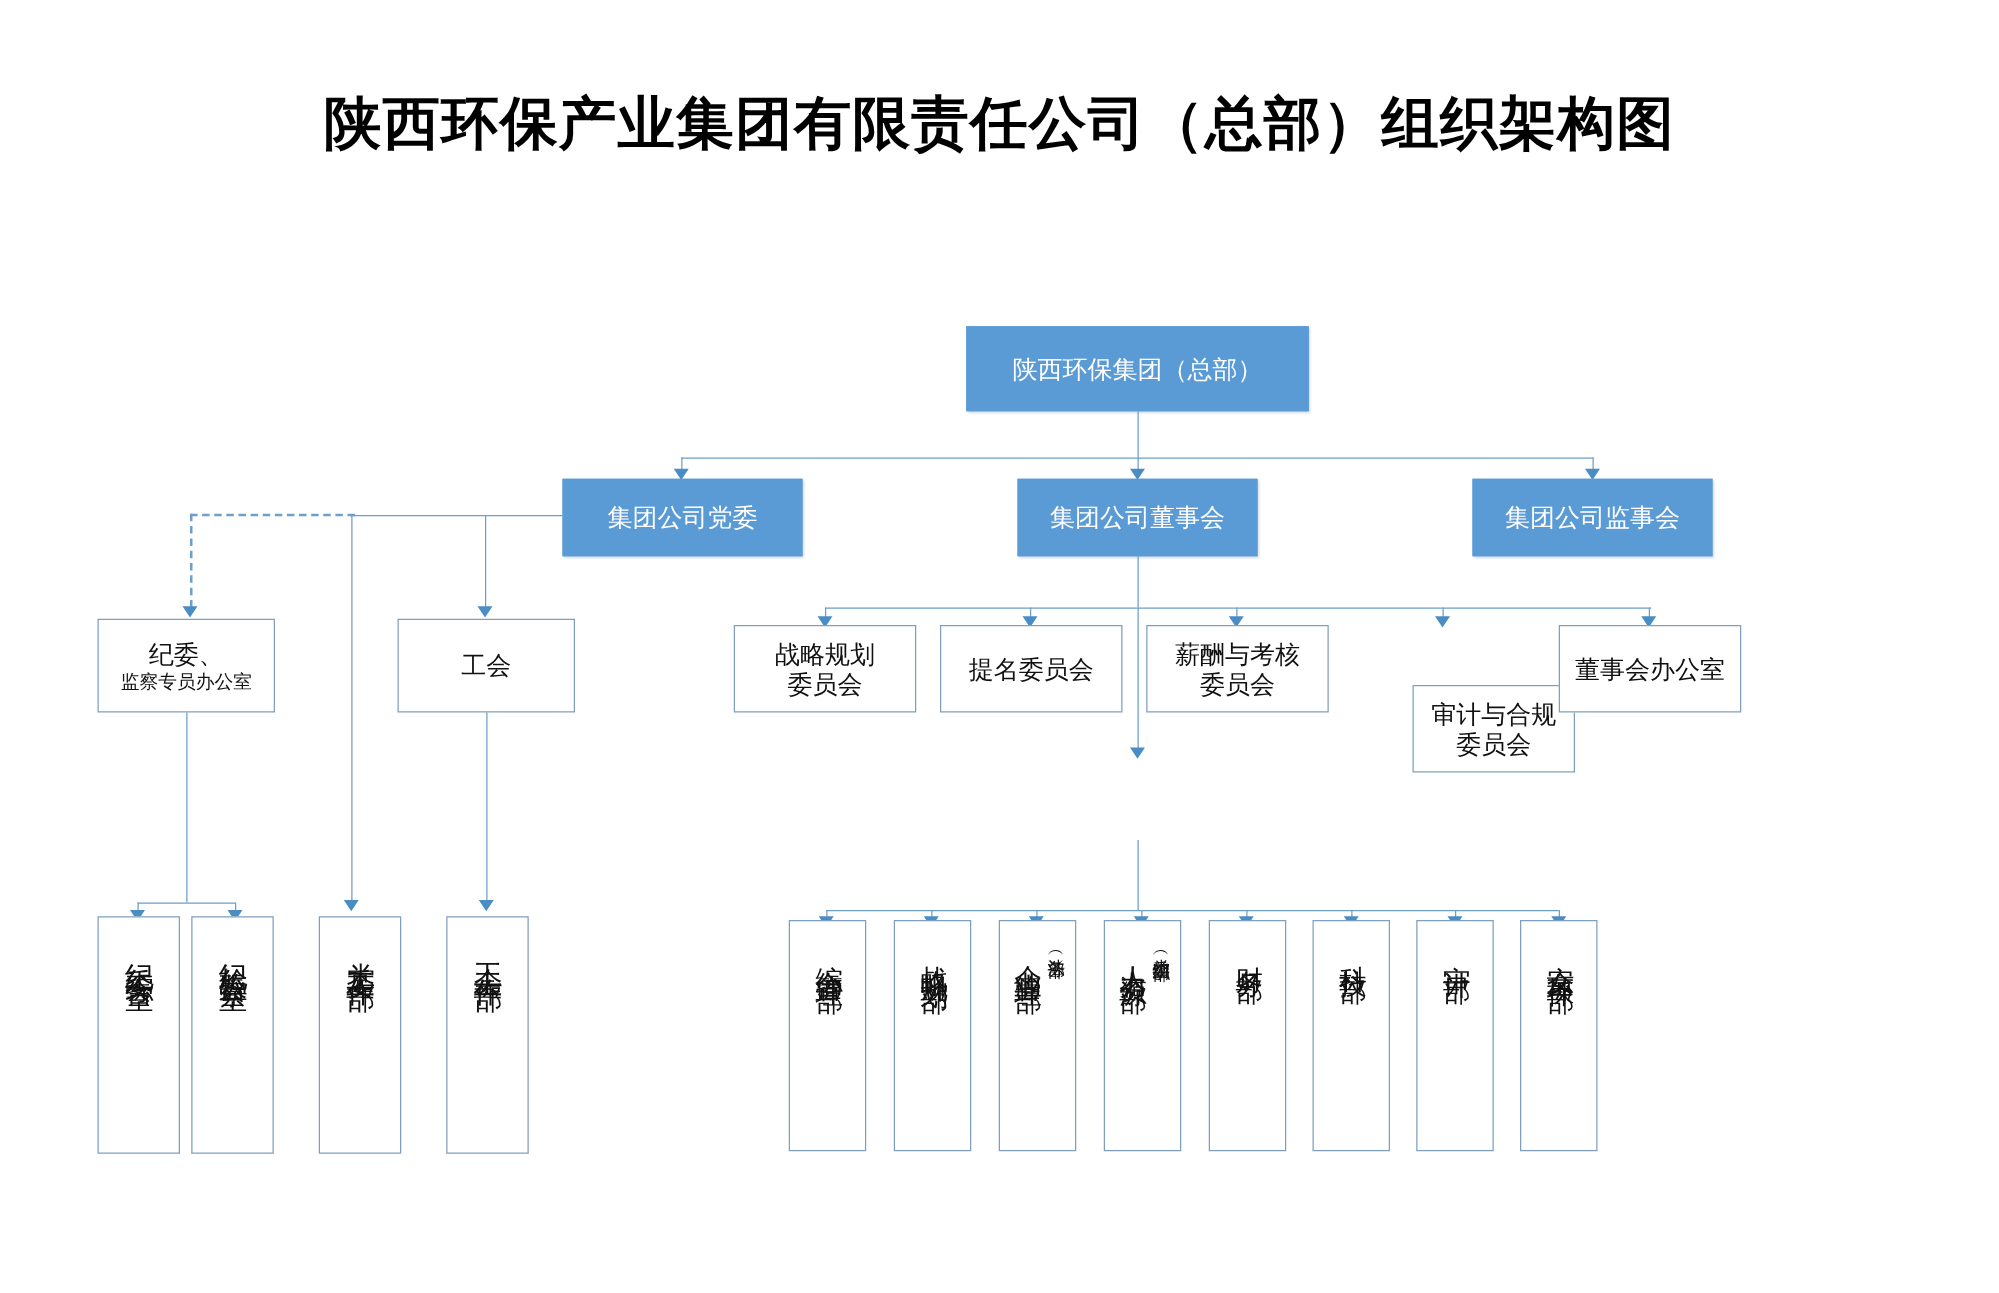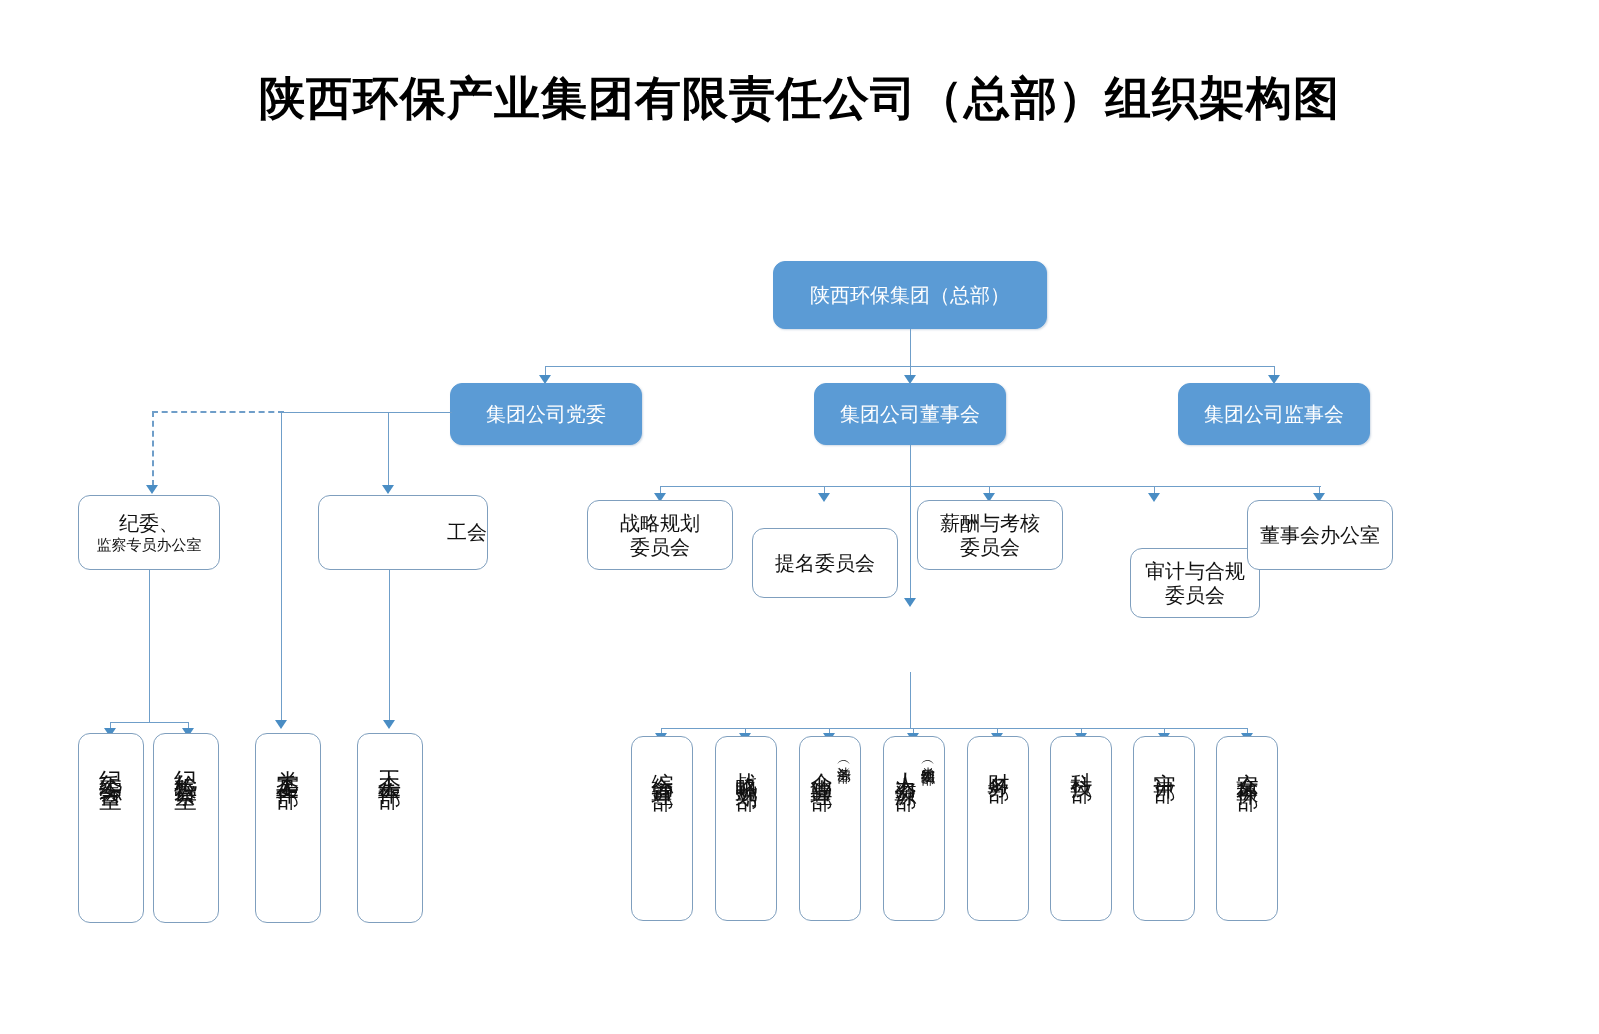--- a/index.html
+++ b/index.html
@@ -31,21 +31,20 @@
     white-space: nowrap;
   }
   .node {
     position: absolute;
     box-sizing: border-box;
     display: flex;
     align-items: center;
     justify-content: center;
     text-align: center;
     line-height: 1.22;
-    border-radius: 12px;
   }
   .node.blue {
     background: #5b9bd5;
     border: 1px solid #5b9bd5;
     color: #ffffff;
     font-size: 20px;
     box-shadow: 1px 1px 2px rgba(120,150,180,0.35);
   }
   .node.plain {
     background: #ffffff;
@@ -133,21 +132,21 @@
   <div class="arrow" style="left:275px; top:720px;"></div>
 
   <div class="ln v" style="left:388px; top:412px; height:74px;"></div>
   <div class="arrow" style="left:382px; top:485px;"></div>
 
   <div class="node plain" style="left:78px; top:495px; width:142px; height:75px; flex-direction:column; justify-content:center;">
     <span>纪委、</span>
     <span class="sub">监察专员办公室</span>
   </div>
 
-  <div class="node plain" style="left:318px; top:495px; width:170px; height:75px;justify-content:flex-end;">
+  <div class="node plain" style="left:318px; top:495px; width:142px; height:75px;">
     <span>工会</span>
   </div>
 
   <div class="ln v" style="left:149px; top:570px; height:152px;"></div>
   <div class="ln h" style="left:110px; top:722px; width:78px;"></div>
   <div class="ln v" style="left:110px; top:722px; height:8px;"></div>
   <div class="arrow" style="left:104px; top:728px;"></div>
   <div class="ln v" style="left:188px; top:722px; height:8px;"></div>
   <div class="arrow" style="left:182px; top:728px;"></div>
 
@@ -164,21 +163,21 @@
   <div class="arrow" style="left:983px; top:493px;"></div>
   <div class="ln v" style="left:1154px; top:486px; height:9px;"></div>
   <div class="arrow" style="left:1148px; top:493px;"></div>
   <div class="ln v" style="left:1319px; top:486px; height:9px;"></div>
   <div class="arrow" style="left:1313px; top:493px;"></div>
 
   <div class="node plain" style="left:587px; top:500px; width:146px; height:70px;">
     <span style="white-space:pre-line;">战略规划
 委员会</span>
   </div>
-  <div class="node plain" style="left:752px; top:528px; width:146px; height:70px;text-align:right;">
+  <div class="node plain" style="left:752px; top:500px; width:146px; height:70px;text-align:right;">
     <span style="white-space:pre-line;">提名委员会</span>
   </div>
   <div class="node plain" style="left:917px; top:500px; width:146px; height:70px;justify-content:center;">
     <span style="white-space:pre-line;">薪酬与考核
 委员会</span>
   </div>
   <div class="node plain" style="left:1130px; top:500px; width:130px; height:70px;margin-top:48px;">
     <span style="white-space:pre-line;">审计与合规
 委员会</span>
   </div>

